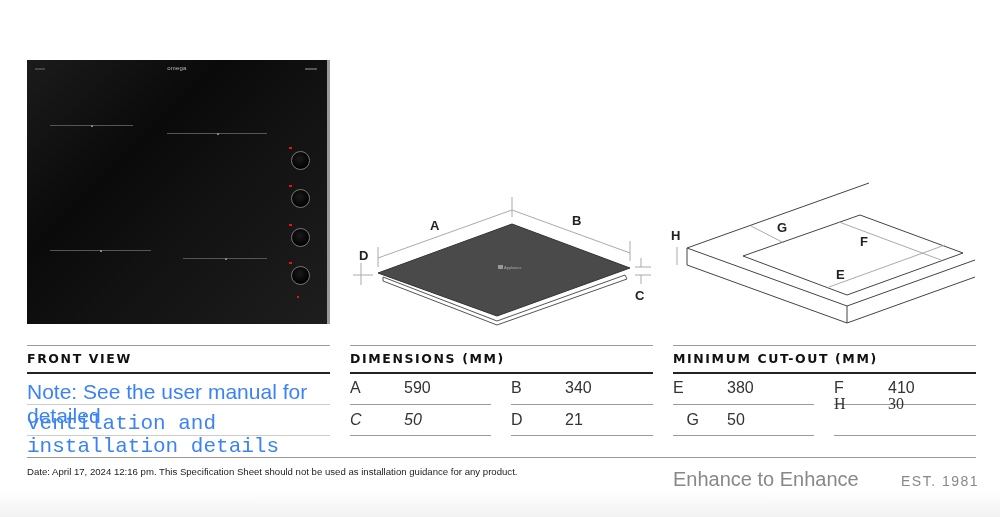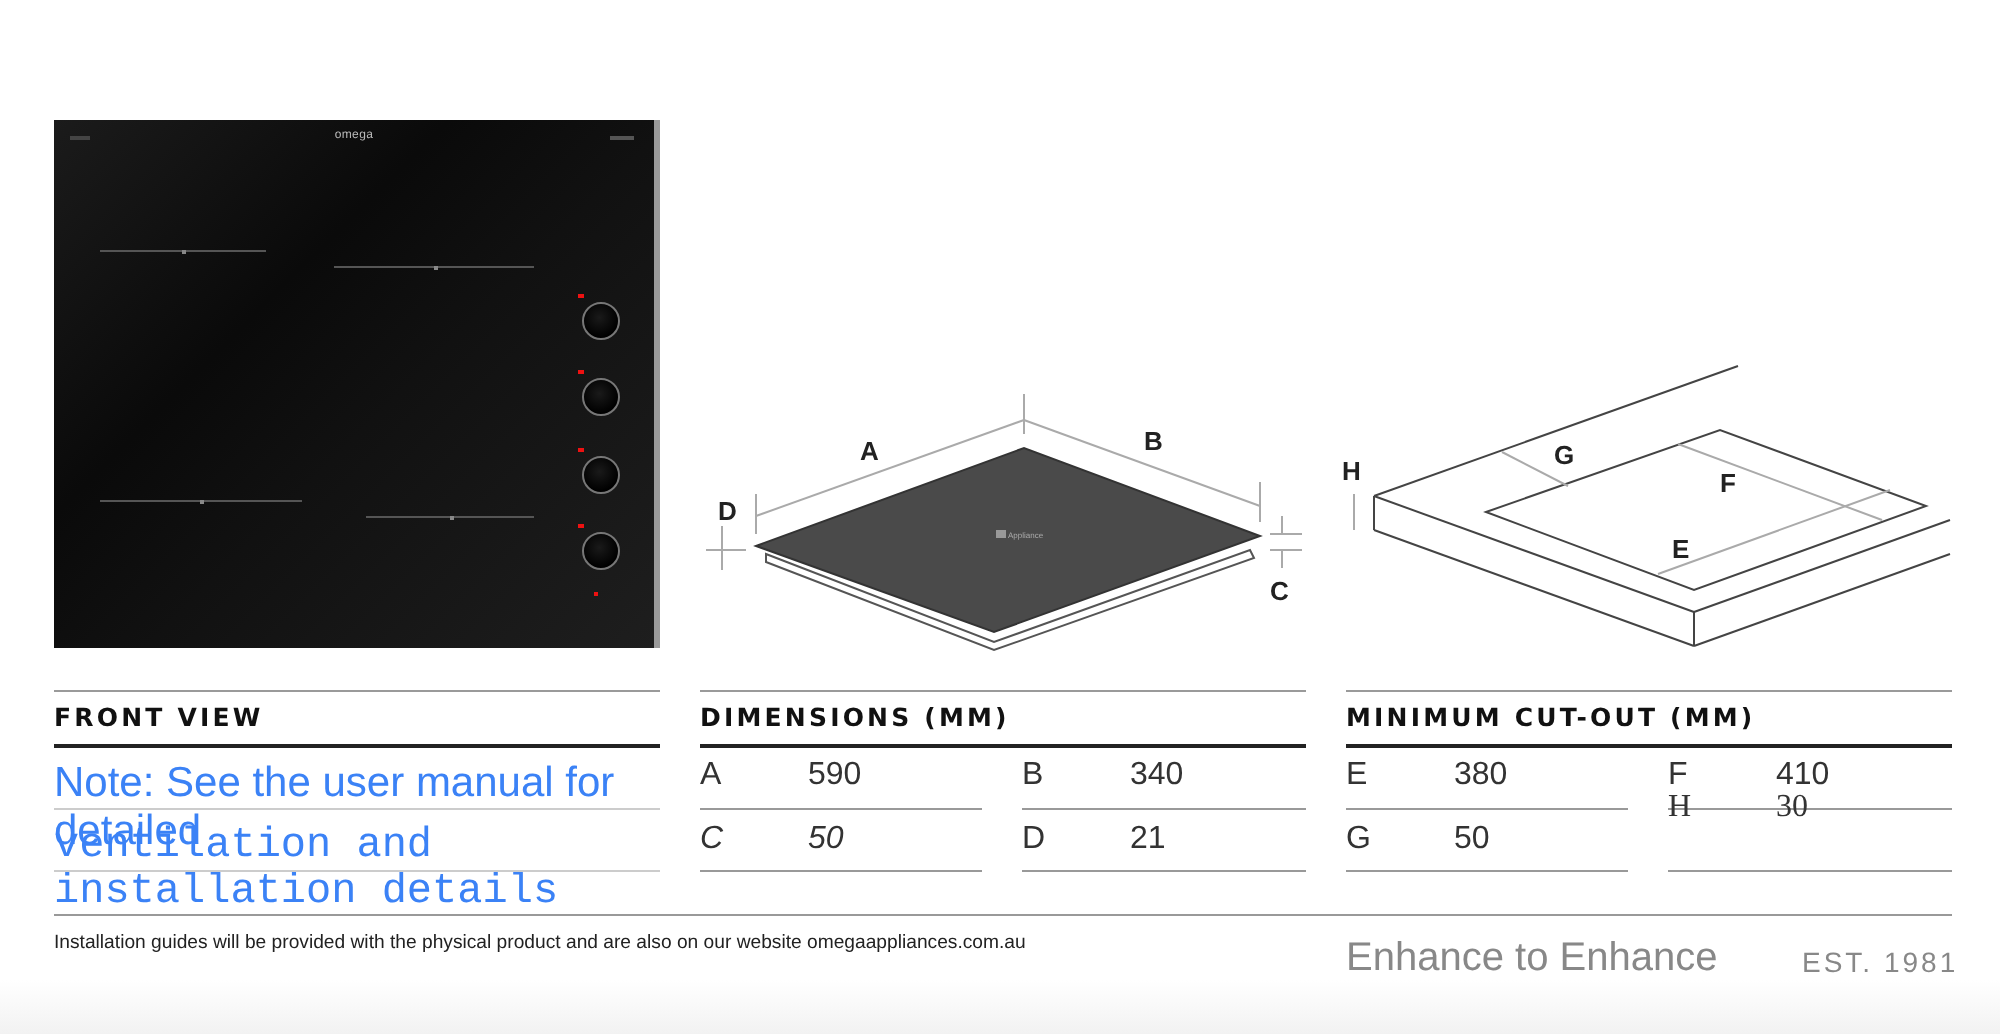--- a/index.html
+++ b/index.html
@@ -199,24 +199,24 @@
 <div class="section" style="left:673px; width:303px;">
   <div class="sec-top-line" style="width:303px;"></div>
   <div class="sec-title">MINIMUM CUT-OUT (MM)</div>
   <div class="sec-title-line" style="width:303px;"></div>
 
   <div class="cell" style="left:0; top:34px;"><span class="k">E</span><span class="v">380</span></div>
   <div class="cell" style="left:161px; top:34px;"><span class="k">F</span><span class="v">410</span></div>
   <div class="row-rule" style="left:0; top:59px; width:141px;"></div>
   <div class="row-rule" style="left:161px; top:59px; width:142px;"></div>
 
-  <div class="cell" style="left:0; top:66px;"><span class="k">G</span><span class="v">50</span></div>
+  <div class="cell" style="left:0; top:66px;text-align:right;"><span class="k">G</span><span class="v">50</span></div>
   <div class="cell" style="left:161px; top:50px;font-family:Liberation Serif, serif;"><span class="k">H</span><span class="v">30</span></div>
   <div class="row-rule" style="left:0; top:90px; width:141px;"></div>
   <div class="row-rule" style="left:161px; top:90px; width:142px;"></div>
 </div>
 
 <div class="footer-line"></div>
 <div class="disclaimer">
-  <div>Installation guides will be provided with the physical product and are also on our website omegaappliances.com.au</div>
+  <div>Date: April 17, 2024 12:16 pm. This Specification Sheet should not be used as installation guidance for any product.</div>
 </div>
 <div class="tagline">Enhance to Enhance</div>
 <div class="est">EST. 1981</div>
 
 </body></html>

